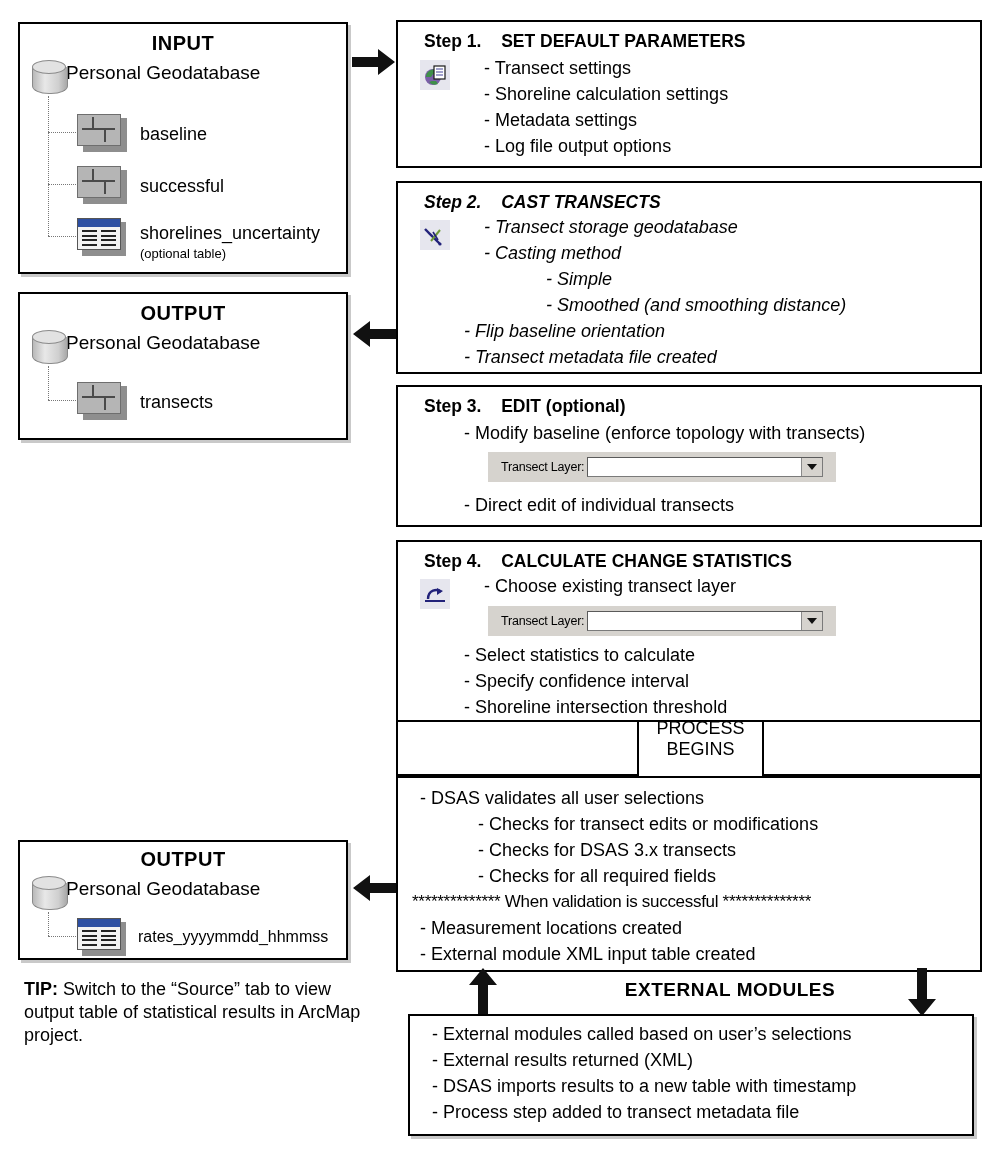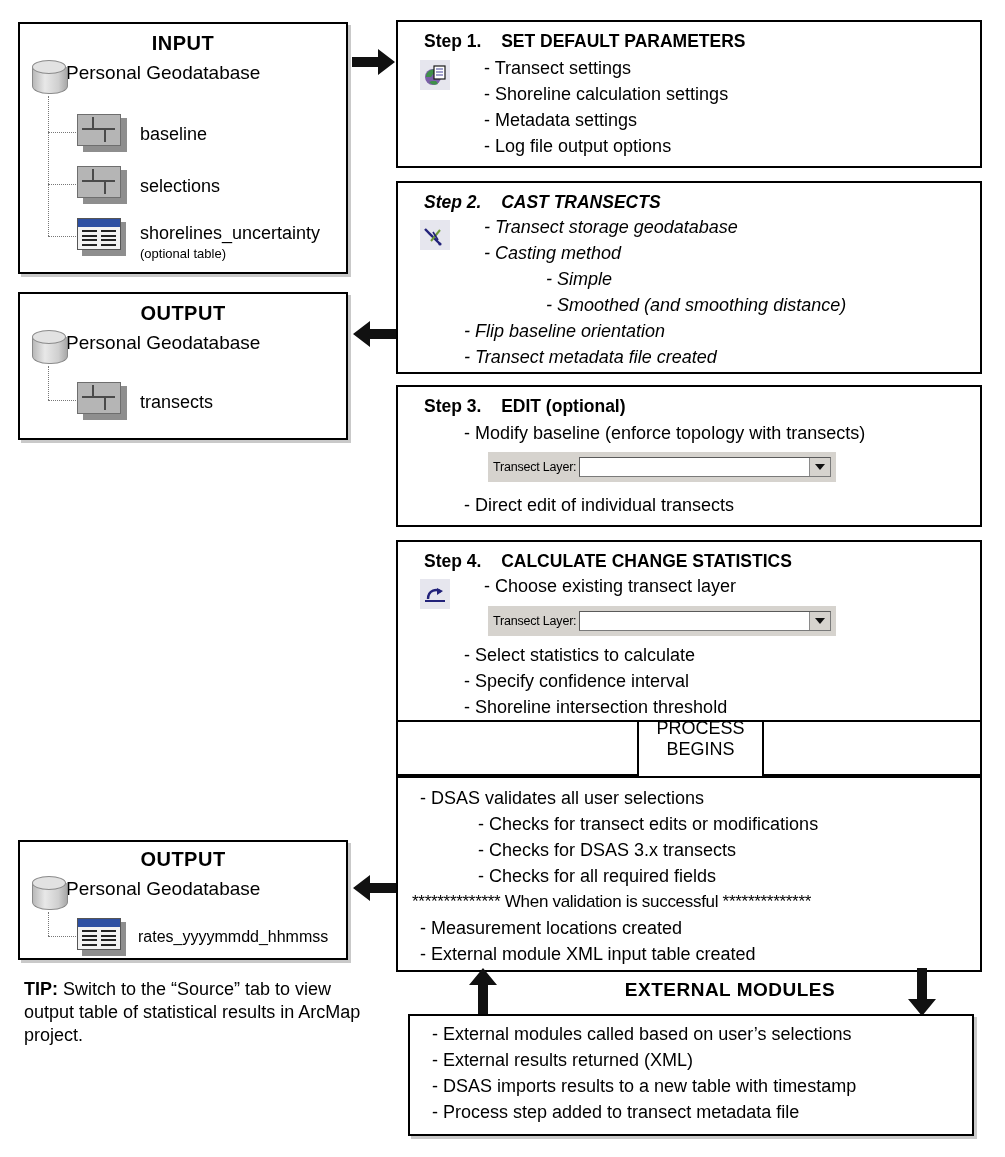--- a/index.html
+++ b/index.html
@@ -172,21 +172,21 @@
     background: #e6e6ee;
     box-sizing: border-box;
   }
   
   .dropdown {
     position: absolute;
     background: #d6d3ce;
     display: flex;
     align-items: center;
     box-sizing: border-box;
-    padding: 0 5px;
+    padding: 0 13px;
   }
   .dropdown .lbl {
     font-size: 12.5px;
     white-space: nowrap;
     margin-right: 3px;
     letter-spacing: -0.2px;
   }
   .dropdown .field {
     flex: 1;
     height: 20px;
@@ -256,21 +256,21 @@
     </div>
     <div class="line" style="position:absolute; left:120px; top:100px;">baseline</div>
 
     <div class="fc" style="left:57px; top:142px;">
       <div class="back"></div>
         <div class="front"></div>
       <div class="v1"></div>
         <div class="h1"></div>
         <div class="v2"></div>
     </div>
-    <div class="line" style="position:absolute; left:120px; top:152px;">selections</div>
+    <div class="line" style="position:absolute; left:120px; top:152px;">successful</div>
 
     <div class="tbl" style="left:57px; top:194px;">
       <div class="back"></div>
       <div class="front"></div>
       <div class="hdr"></div>
       <div class="rows">
         <div class="col">
             <i></i>
             <i></i>
             <i></i>

